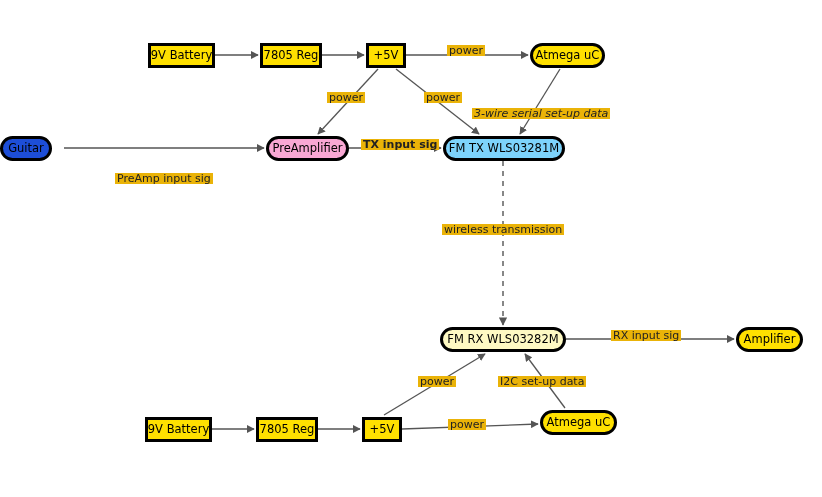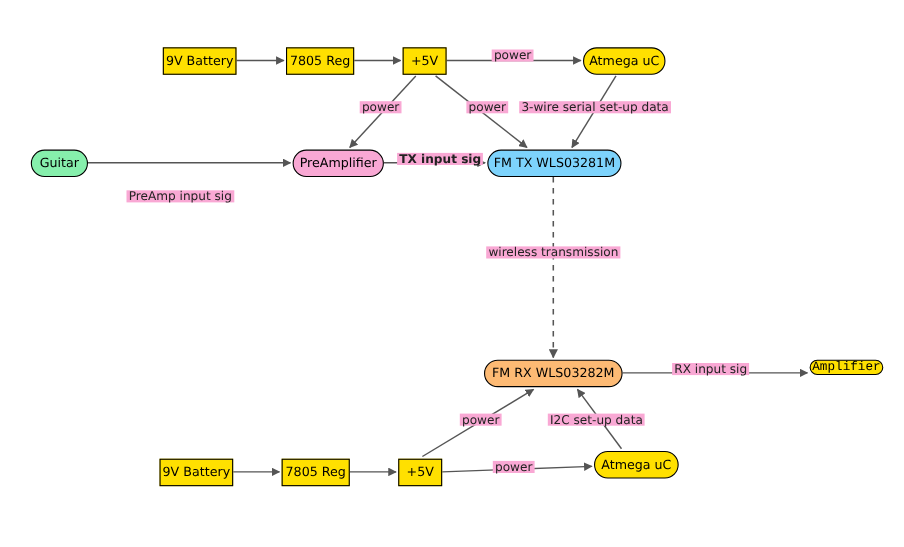--- a/index.html
+++ b/index.html
@@ -18,40 +18,40 @@
   svg#wires {
     position: absolute;
     left: 0;
     top: 0;
     width: 822px;
     height: 497px;
   }
   .node {
     position: absolute;
     background: #ffe000;
-    border: 1px solid #737373;
+    border: 3px solid #737373;
     color: #000000;
     font-size: 11.5px;
     font-family: "DejaVu Sans", sans-serif;
     display: flex;
     align-items: center;
     justify-content: center;
     box-sizing: border-box;
     white-space: nowrap;
     line-height: 1;
     z-index: 3;
   }
   .node.rect { border-radius: 0; }
   .node.round { border-radius: 14px; }
   .edge-label {
     position: absolute;
     font-size: 11px;
     font-family: "DejaVu Sans", sans-serif;
     color: #222222;
-    background: #f9a8d4;
+    background: #eab308;
     white-space: nowrap;
     line-height: 1;
     padding: 0 2px;
     z-index: 2;
   }
 </style>
 </head>
 <body>
 
 <div id="canvas">
@@ -81,35 +81,35 @@
         <line x1="384" y1="415" x2="485" y2="354" stroke="#555555" stroke-width="1.3" marker-end="url(#arrow)"></line>
         <line x1="565" y1="408" x2="525" y2="354" stroke="#555555" stroke-width="1.3" marker-end="url(#arrow)"></line>
       </g>
   </svg>
 
   <div id="node-layer">
       <div class="node rect" style="left: 148px; top: 43px; width: 67px; height: 25px; background: rgb(255, 224, 0); border-color: rgb(0, 0, 0);">9V Battery</div>
       <div class="node rect" style="left: 260px; top: 43px; width: 62px; height: 25px; background: rgb(255, 224, 0); border-color: rgb(0, 0, 0);">7805 Reg</div>
       <div class="node rect" style="left: 366px; top: 43px; width: 40px; height: 25px; background: rgb(255, 224, 0); border-color: rgb(0, 0, 0);">+5V</div>
       <div class="node round" style="left: 530px; top: 43px; width: 75px; height: 25px; background: rgb(255, 224, 0); border-color: rgb(0, 0, 0);">Atmega uC</div>
-      <div class="node round" style="left: 28px; top: 136px; width: 52px; height: 25px; background: #86efac; border-color: rgb(0, 0, 0);">Guitar</div>
+      <div class="node round" style="left: 0; top: 136px; width: 52px; height: 25px; background: #1d4ed8; border-color: rgb(0, 0, 0);">Guitar</div>
       <div class="node round" style="left: 266px; top: 136px; width: 83px; height: 25px; background: #f9a8d4; border-color: rgb(0, 0, 0);">PreAmplifier</div>
       <div class="node round" style="left: 443px; top: 136px; width: 122px; height: 25px; background: #7dd3fc; border-color: rgb(0, 0, 0);">FM TX WLS03281M</div>
-      <div class="node round" style="left: 440px; top: 327px; width: 126px; height: 25px; background: #fdba74; border-color: rgb(0, 0, 0);">FM RX WLS03282M</div>
-      <div class="node round" style="left: 736px; top: 327px; width: 67px; height: 14px; background: rgb(255, 224, 0); border-color: rgb(0, 0, 0); font-family: Liberation Mono, monospace;">Amplifier</div>
+      <div class="node round" style="left: 440px; top: 327px; width: 126px; height: 25px; background: #fef9c3; border-color: rgb(0, 0, 0);">FM RX WLS03282M</div>
+      <div class="node round" style="left: 736px; top: 327px; width: 67px; height: 25px; background: rgb(255, 224, 0); border-color: rgb(0, 0, 0);">Amplifier</div>
       <div class="node rect" style="left: 145px; top: 417px; width: 67px; height: 25px; background: rgb(255, 224, 0); border-color: rgb(0, 0, 0);">9V Battery</div>
       <div class="node rect" style="left: 256px; top: 417px; width: 62px; height: 25px; background: rgb(255, 224, 0); border-color: rgb(0, 0, 0);">7805 Reg</div>
       <div class="node rect" style="left: 362px; top: 417px; width: 40px; height: 25px; background: rgb(255, 224, 0); border-color: rgb(0, 0, 0);">+5V</div>
       <div class="node round" style="left: 540px; top: 410px; width: 77px; height: 25px; background: rgb(255, 224, 0); border-color: rgb(0, 0, 0);">Atmega uC</div>
     </div>
   <div id="label-layer">
       <div class="edge-label" style="visibility: visible; left: 447px; top: 45px;">power</div>
       <div class="edge-label" style="visibility: visible; left: 327px; top: 92px;">power</div>
       <div class="edge-label" style="visibility: visible; left: 424px; top: 92px;">power</div>
-      <div class="edge-label" style="visibility: visible; left: 472px; top: 92px;">3-wire serial set-up data</div>
+      <div class="edge-label" style="visibility: visible; left: 472px; top: 108px; font-style: italic;">3-wire serial set-up data</div>
       <div class="edge-label" style="visibility: visible; left: 115px; top: 139px; margin-top: 34px;">PreAmp input sig</div>
       <div class="edge-label" style="visibility: visible; left: 361px; top: 139px; font-weight: bold;">TX input sig</div>
       <div class="edge-label" style="visibility: visible; left: 442px; top: 224px;">wireless transmission</div>
       <div class="edge-label" style="visibility: visible; left: 611px; top: 330px;">RX input sig</div>
       <div class="edge-label" style="visibility: visible; left: 448px; top: 419px;">power</div>
       <div class="edge-label" style="visibility: visible; left: 418px; top: 376px;">power</div>
       <div class="edge-label" style="visibility: visible; left: 498px; top: 376px; text-align: center;">I2C set-up data</div>
     </div>
 </div>
 

